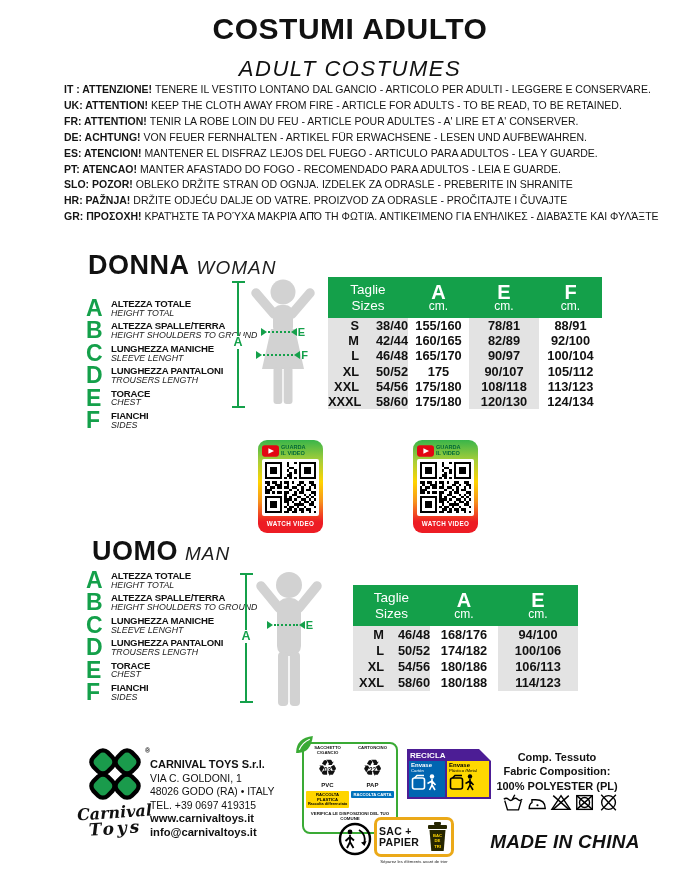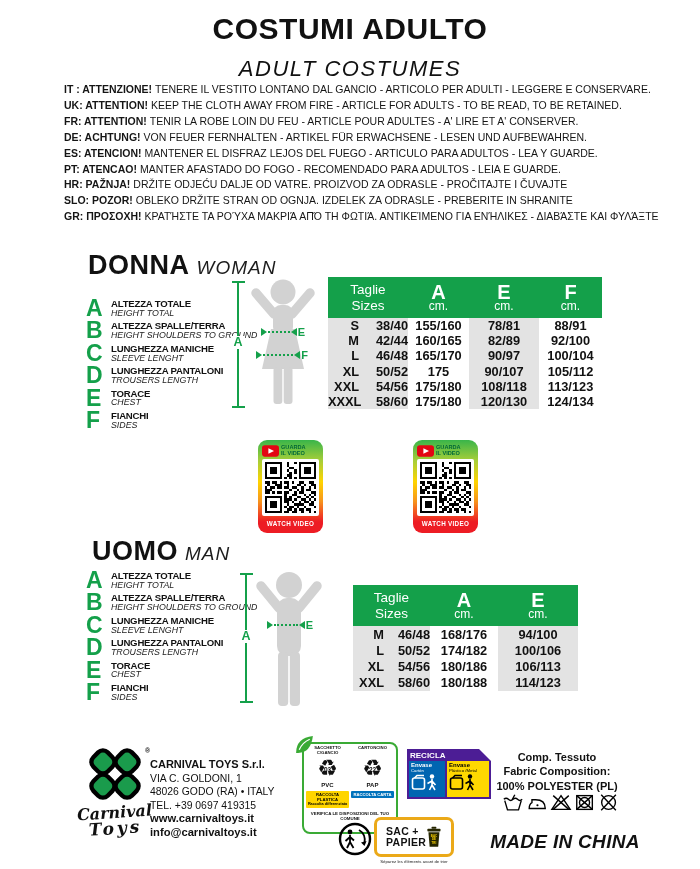--- a/index.html
+++ b/index.html
@@ -102,21 +102,21 @@
   .recicla .rc-head{color:#fff;font-weight:bold;font-size:8px;line-height:11px;padding-left:1px;}
   .rc-boxes{display:flex;gap:2px;}
   .envase{height:36px;box-sizing:border-box;padding:1px 2px;}
   .envase .e1{font-size:6px;font-weight:bold;line-height:6.5px;}
   .envase .e2{font-size:4.3px;line-height:4.8px;}
   .envase.blu{width:36px;background:#0065b1;color:#fff;}
   .envase.yel{width:42px;background:#ffd800;color:#000;}
 
   .sacwrap{display:flex;align-items:center;}
   .sacbox{width:80px;height:40px;border:3px solid #eba918;border-radius:7px;background:#fff;box-sizing:border-box;
-          display:flex;align-items:center;justify-content:space-between;padding:1px 9px;}
+          display:flex;align-items:center;justify-content:space-between;padding:1px 2px;}
   .sactext{font-size:10.5px;font-weight:bold;line-height:11.5px;letter-spacing:.3px;}
   .sacnote{font-size:4.3px;color:#222;text-align:center;width:84px;}
   .binlbl{fill:#ffd500;font-size:4.2px;font-weight:bold;font-family:"Liberation Sans",sans-serif;}
 
   .fabric{width:170px;text-align:center;}
   .fabric div{font-size:11px;font-weight:bold;line-height:14.3px;}
   .careicons{display:flex;gap:2px;}
   .madein{width:220px;text-align:center;font-size:19px;font-weight:bold;font-style:italic;letter-spacing:.3px;}
 </style>
 </head>
@@ -127,22 +127,22 @@
   <div class="abs title">COSTUMI ADULTO</div>
   <div class="abs subtitle">ADULT COSTUMES</div>
 
   <div class="abs warnings">
     <div class="warn"><b>IT : ATTENZIONE!</b><span>TENERE IL VESTITO LONTANO DAL GANCIO - ARTICOLO PER ADULTI - LEGGERE E CONSERVARE.</span></div>
     <div class="warn"><b>UK: ATTENTION!</b><span>KEEP THE CLOTH AWAY FROM FIRE - ARTICLE FOR ADULTS - TO BE READ, TO BE RETAINED.</span></div>
     <div class="warn"><b>FR: ATTENTION!</b><span>TENIR LA ROBE LOIN DU FEU - ARTICLE POUR ADULTES  - A' LIRE ET A' CONSERVER.</span></div>
     <div class="warn"><b>DE: ACHTUNG!</b><span>VON FEUER FERNHALTEN - ARTIKEL FÜR ERWACHSENE  - LESEN UND AUFBEWAHREN.</span></div>
     <div class="warn"><b>ES: ATENCION!</b><span>MANTENER EL DISFRAZ LEJOS DEL FUEGO -  ARTICULO PARA ADULTOS - LEA Y GUARDE.</span></div>
     <div class="warn"><b>PT: ATENCAO!</b><span>MANTER AFASTADO DO FOGO - RECOMENDADO PARA ADULTOS - LEIA E GUARDE.</span></div>
+    <div class="warn"><b>SLO: POZOR!</b><span>OBLEKO DRŽITE STRAN OD OGNJA. IZDELEK ZA ODRASLE - PREBERITE IN SHRANITE</span></div>
     <div class="warn"><b>HR: PAŽNJA!</b><span>DRŽITE ODJEĆU DALJE OD VATRE. PROIZVOD ZA ODRASLE - PROČITAJTE I ČUVAJTE</span></div>
-    <div class="warn"><b>SLO: POZOR!</b><span>OBLEKO DRŽITE STRAN OD OGNJA. IZDELEK ZA ODRASLE - PREBERITE IN SHRANITE</span></div>
     <div class="warn"><b>GR: ΠΡΟΣΟΧΗ!</b><span>ΚΡΑΤΉΣΤΕ ΤΑ ΡΟΎΧΑ ΜΑΚΡΙΆ ΑΠΌ ΤΗ ΦΩΤΙΆ. ΑΝΤΙΚΕΊΜΕΝΟ ΓΙΑ ΕΝΉΛΙΚΕΣ - ΔΙΑΒΆΣΤΕ ΚΑΙ ΦΥΛΆΞΤΕ</span></div>
   </div>
 
   <div class="abs sechead" style="left:88px;top:250px;">
     <span class="it">DONNA</span><span class="en">WOMAN</span>
   </div>
 
   <div class="abs mlist" style="left:86px;top:299px;">
     <div class="mitem">
         <span class="mletter">A</span>

